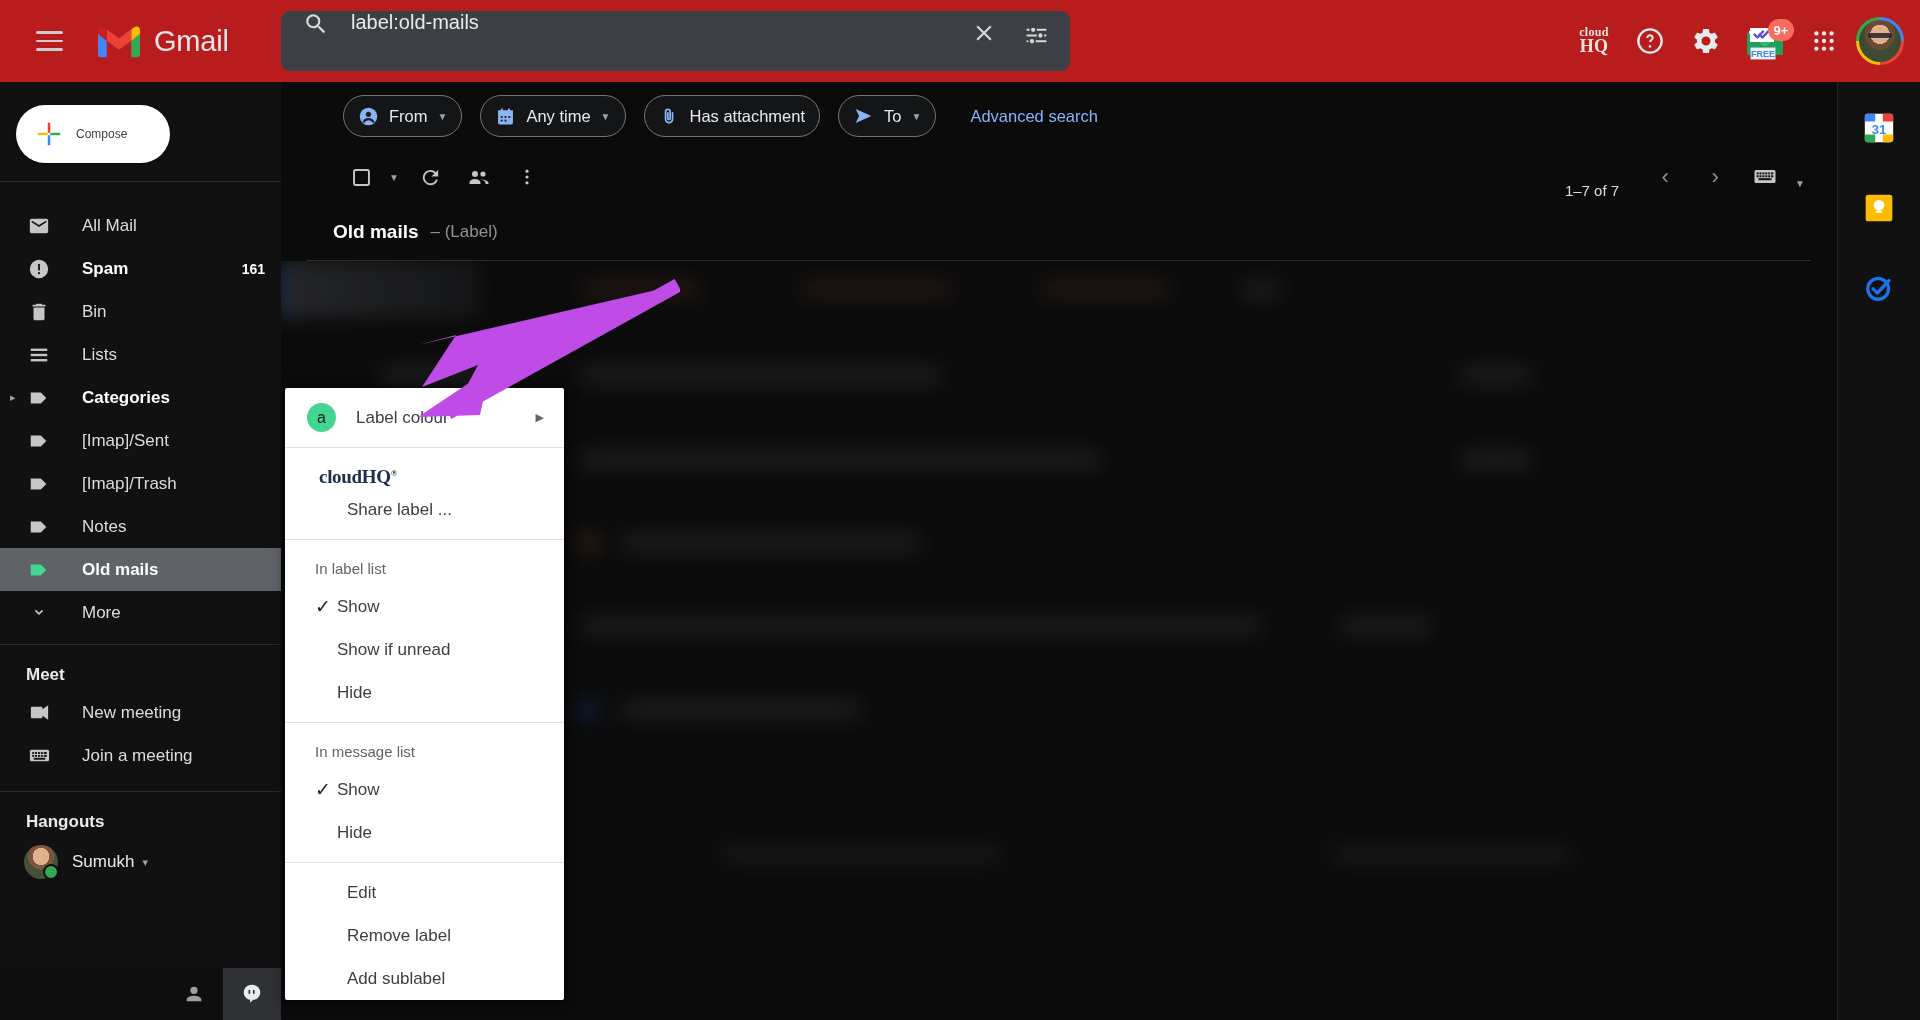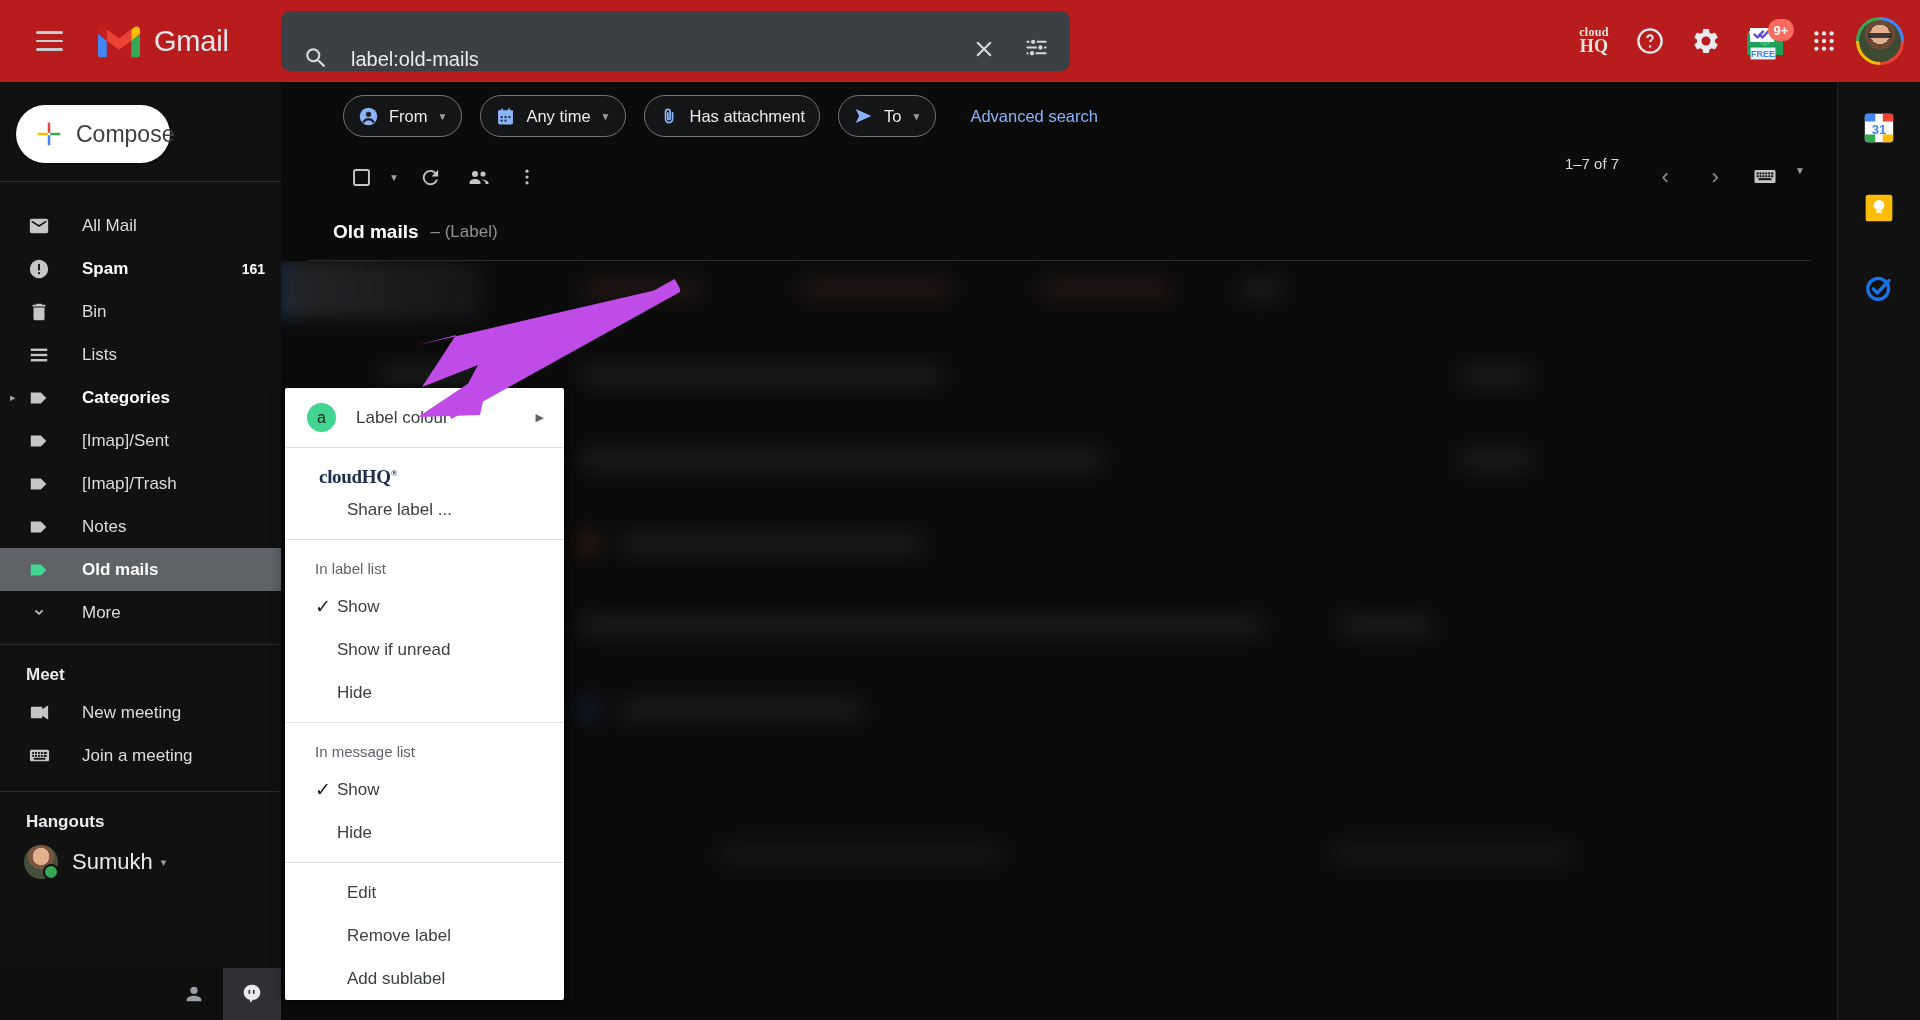--- a/index.html
+++ b/index.html
@@ -28,21 +28,21 @@
   .gmail-mark { width: 46px; height: 35px; }
   .gmail-text {
     font-size: 29px; color: #e4e6e8; margin-left: 12px;
     font-family: "Liberation Sans", sans-serif; letter-spacing: -0.2px;
   }
 
   .searchwrap {
     position: absolute; left: 281px; top: 11px;
     width: 789px; height: 60px;
     background: #3c3f43; border-radius: 9px;
-    display: flex; align-items: flex-end;
+    display: flex; align-items: flex-start;
   }
   .search-icon { margin-left: 22px; width: 26px; height: 26px; flex: none; cursor: pointer; }
   .search-input {
     flex: 1; background: transparent; border: none; outline: none;
     color: #e8eaed; font-size: 20px; margin-left: 22px;
     font-family: "Liberation Sans", sans-serif;
   }
   .search-input::placeholder { color: #9aa0a6; }
   .search-clear { width: 44px; height: 44px; margin-right: 6px; cursor: pointer;
                   display:flex; align-items:center; justify-content:center; }
@@ -80,21 +80,21 @@
   .sidebar {
     position: absolute; left: 0; top: 82px; width: 281px; height: 938px;
     background: #111111; overflow: hidden;
   }
   .compose {
     margin: 23px 0 0 16px; width: 154px; height: 58px;
     background: #ffffff; border-radius: 29px; display: flex; align-items: center;
     cursor: pointer; box-shadow: 0 1px 3px rgba(0,0,0,.5);
   }
   .compose .plus { margin-left: 18px; width: 30px; height: 30px; flex:none; }
-  .compose .lbl { color: #3c4043; font-size: 23px; margin-left: 12px; }
+  .compose .lbl { color: #3c4043; font-size: 12px; margin-left: 12px; }
 
   .navlist { margin-top: 22px; }
   .navitem {
     height: 43px; display: flex; align-items: center; padding-right: 16px;
     border-radius: 0 22px 22px 0; cursor: pointer; position: relative;
   }
   .navitem .ic { width: 26px; height: 26px; margin-left: 26px; flex: none;
                  display:flex; align-items:center; justify-content:center; }
   .navitem .nm { font-size: 17px; color: #dadce0; margin-left: 30px; white-space: nowrap; }
   .navitem .ct { margin-left: auto; font-size: 14px; color: #dadce0; }
@@ -104,21 +104,21 @@
   .navitem .caret { position: absolute; left: 10px; width: 12px; color: #9aa0a6; font-size: 11px; }
 
   .sec-title { font-size: 17px; color: #e8eaed; font-weight: bold; margin: 20px 0 6px 26px; }
   .divider { height: 1px; background: #2a2b2d; margin: 10px 0 0 0; }
 
   .hangout-user { display:flex; align-items:center; height: 48px; padding-left: 24px; cursor: pointer; }
   .hu-av { width: 34px; height: 34px; border-radius: 50%; position: relative; flex:none;
            background: radial-gradient(circle at 50% 34%, #e0b18c 0 30%, #7a5540 30% 46%, #44503a 46% 100%); }
   .hu-av::after { content:""; position:absolute; right:-1px; bottom:-1px; width:12px; height:12px;
                   border-radius:50%; background:#34a853; border:2px solid #111; }
-  .hu-name { font-size: 22px; color: #e8eaed; margin-left: 14px; }
+  .hu-name { font-size: 17px; color: #e8eaed; margin-left: 14px; }
   .hu-caret { margin-left: 8px; color:#9aa0a6; font-size: 11px; }
 
   .promo {
     position: absolute; left: 24px; bottom: 52px; width: 200px;
     background: #1a73e8; padding: 10px 12px 12px 12px; border-radius: 2px; cursor: pointer;
   }
   .promo .t { font-size: 14px; font-weight: bold; color: #fff; line-height: 1.25; }
   .promo .b { font-size: 14px; color: #fff; line-height: 1.28; margin-top: 2px; }
   .promo .l { font-size: 14px; color: #fff; line-height: 1.28; }
 
@@ -137,21 +137,21 @@
   }
   .chip .ci { width: 21px; height: 21px; flex:none; display:flex; align-items:center; justify-content:center; }
   .chip .cl { font-size: 16.5px; color: #e8eaed; margin-left: 10px; }
   .chip .cd { margin-left: 10px; color: #9aa0a6; font-size: 10px; }
   .advsearch { font-size: 16.5px; color: #8ab4f8; margin-left: 16px; cursor: pointer; }
 
   .toolbar { display: flex; align-items: center; height: 54px; padding-left: 58px; gap: 4px; position: relative; }
   .tb-btn { width: 44px; height: 44px; display:flex; align-items:center; justify-content:center;
             border-radius: 50%; cursor:pointer; }
   .tb-caret { color:#9aa0a6; font-size: 10px; margin-left: -4px; cursor:pointer; padding: 10px 6px; }
-  .pager { position: absolute; right: 26px; display:flex; align-items:flex-start; gap: 6px; }
+  .pager { position: absolute; right: 26px; display:flex; align-items:flex-end; gap: 6px; }
   .pager .cnt { font-size: 15px; color: #dadce0; margin-right: 18px; }
   .pager .arw { width: 44px; height: 44px; display:flex; align-items:center; justify-content:center;
                 border-radius:50%; color:#8e9295; font-size: 22px; cursor:pointer; }
 
   .labelhdr { height: 56px; display:flex; align-items:center; padding-left: 52px; }
   .labelhdr .nm { font-size: 19px; font-weight: bold; color: #ffffff; }
   .labelhdr .sub { font-size: 17px; color: #8e9295; margin-left: 12px; }
   .hdr-rule { height:1px; background:#2b2c2e; margin: 0 26px; }
 
   

